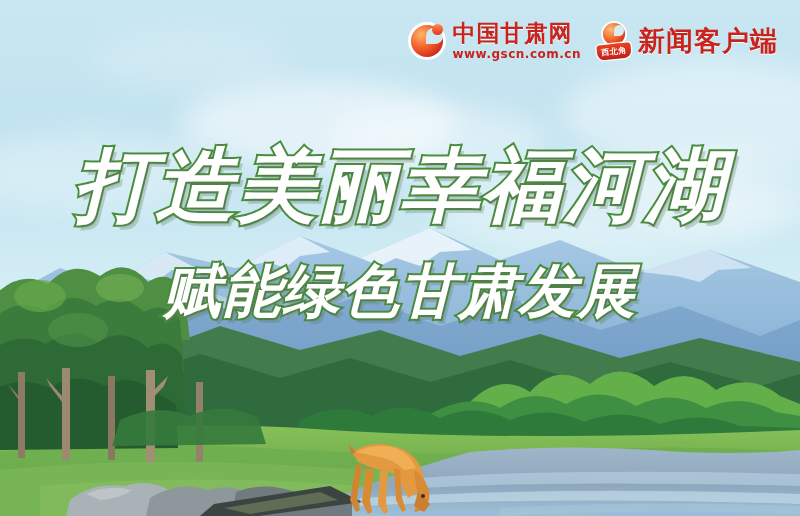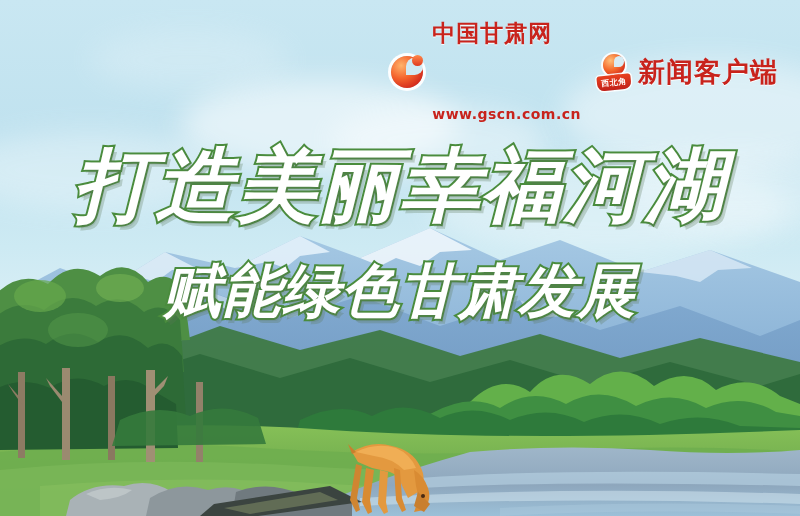--- a/index.html
+++ b/index.html
@@ -64,24 +64,24 @@
   .mark .swoosh::after{
     content:"";position:absolute;left:46%;top:8%;
     width:52%;height:52%;border-radius:50% 50% 50% 0;
     background:#cfe9f3;
     box-shadow:inset -1px 1px 0 rgba(255,255,255,.6);
   }
   .mark .dot{
     position:absolute;right:2px;top:1px;width:11px;height:11px;border-radius:50%;
     background:linear-gradient(#ff8a4c,#e03a1e);
   }
-  .logo-text{display:flex;flex-direction:column;line-height:1;gap:48px;}
+  .logo-text{display:flex;flex-direction:column;line-height:1;}
   .logo-cn{font-size:23px;font-weight:bold;color:#c8231c;letter-spacing:1px;
            text-shadow:0 1px 0 rgba(255,255,255,.9);}
-  .logo-url{font-size:14px;color:#c8231c;letter-spacing:.5px;margin-top:14px;font-weight:bold;}
+  .logo-url{font-size:12px;color:#c8231c;letter-spacing:.5px;margin-top:3px;font-weight:bold;}
   .logo2 .mark2{position:relative;width:34px;height:36px;flex:0 0 auto;}
   .logo2 .mark2 .sw{
     position:absolute;left:6px;top:0;width:22px;height:22px;border-radius:50%;
     background:radial-gradient(circle at 34% 30%, #ffc07a 0%, #f56a2c 45%, #d42a1b 80%);
     box-shadow:0 0 0 2px rgba(255,255,255,.9);
   }
   .logo2 .mark2 .sw::after{
     content:"";position:absolute;left:48%;top:10%;width:48%;height:50%;
     border-radius:50% 50% 50% 0;background:#d8ecf4;
   }

